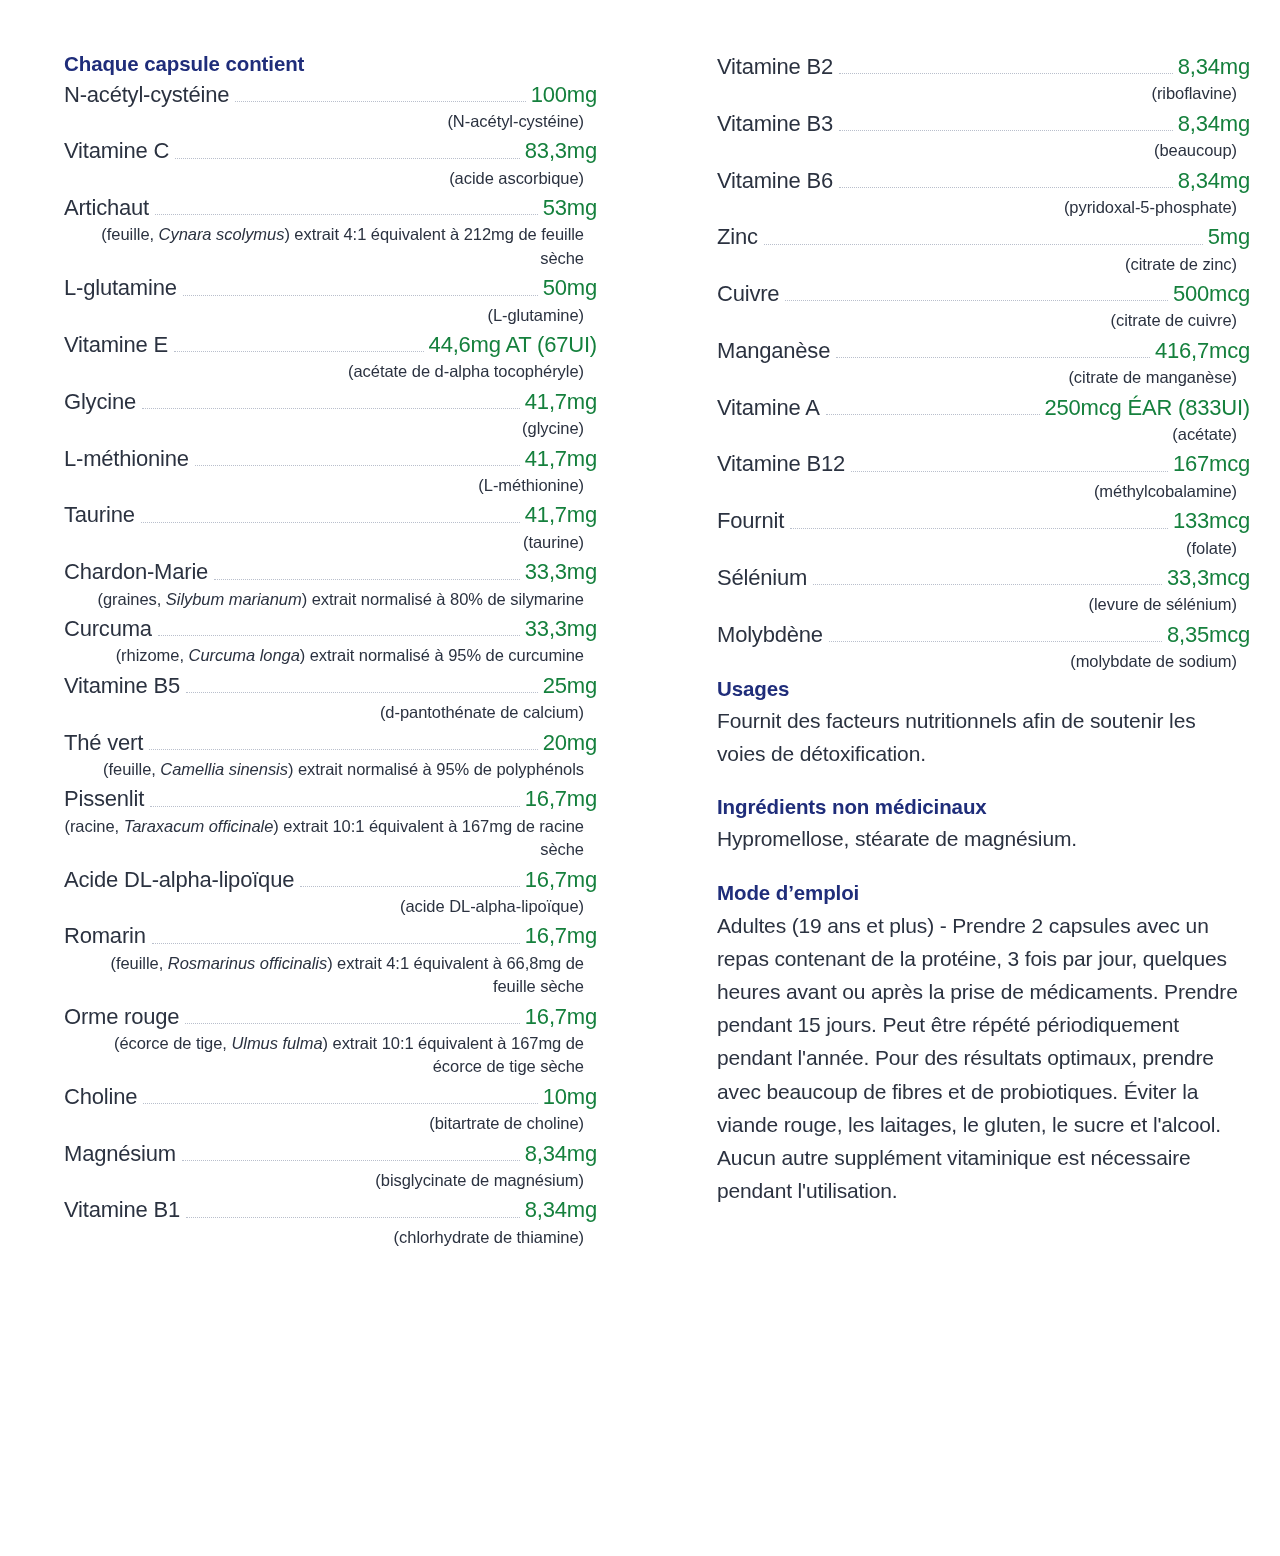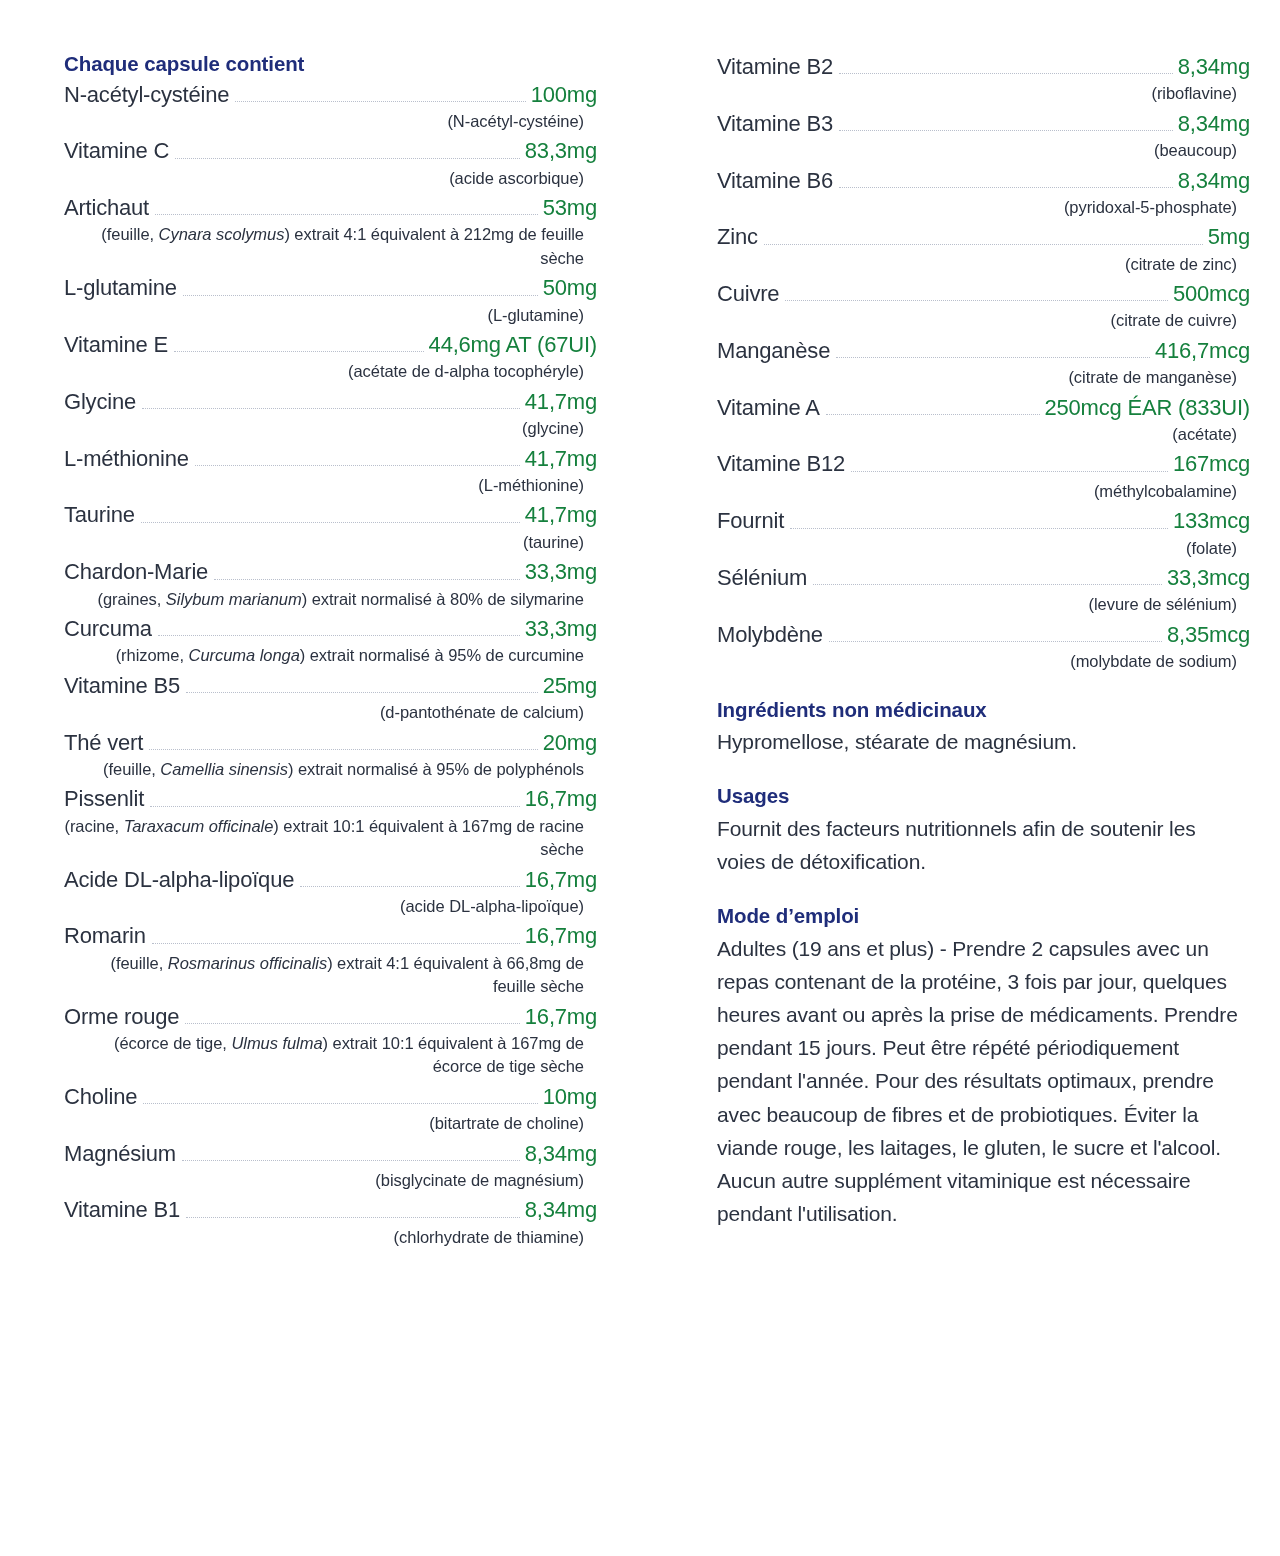--- a/index.html
+++ b/index.html
@@ -347,28 +347,28 @@
           <div class="ing">
             <div class="ing-main">
               <span class="ing-name">Molybdène</span>
               <span class="leader"></span>
               <span class="ing-amount">8,35mcg</span>
             </div>
             <div class="ing-sub">(molybdate de sodium)</div>
           </div>
         </div>
 
+      <div class="block">
+        <h2 class="section-heading">Usages</h2>
+        <p class="body-text">Fournit des facteurs nutritionnels afin de soutenir les voies de détoxification.</p>
+      </div>
+
       <div class="block" style="margin-top:24px;">
         <h2 class="section-heading">Ingrédients non médicinaux</h2>
         <p class="body-text">Hypromellose, stéarate de magnésium.</p>
-      </div>
-
-      <div class="block">
-        <h2 class="section-heading">Usages</h2>
-        <p class="body-text">Fournit des facteurs nutritionnels afin de soutenir les voies de détoxification.</p>
       </div>
 
       <div class="block">
         <h2 class="section-heading">Mode d’emploi</h2>
         <p class="body-text">Adultes (19 ans et plus) - Prendre 2 capsules avec un repas contenant de la protéine, 3 fois par jour, quelques heures avant ou après la prise de médicaments. Prendre pendant 15 jours. Peut être répété périodiquement pendant l'année. Pour des résultats optimaux, prendre avec beaucoup de fibres et de probiotiques. Éviter la viande rouge, les laitages, le gluten, le sucre et l'alcool. Aucun autre supplément vitaminique est nécessaire pendant l'utilisation.</p>
       </div>
     </div>
 
   </div>
 </div>

